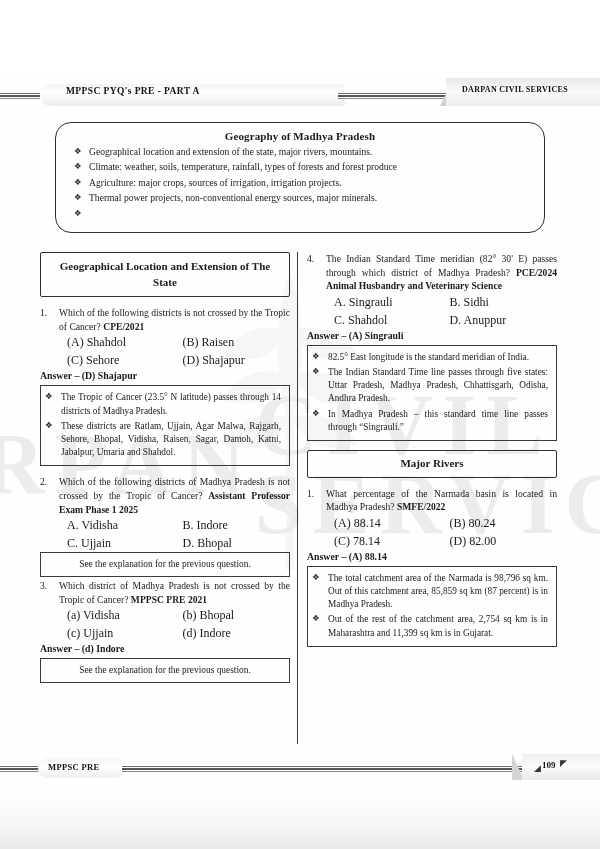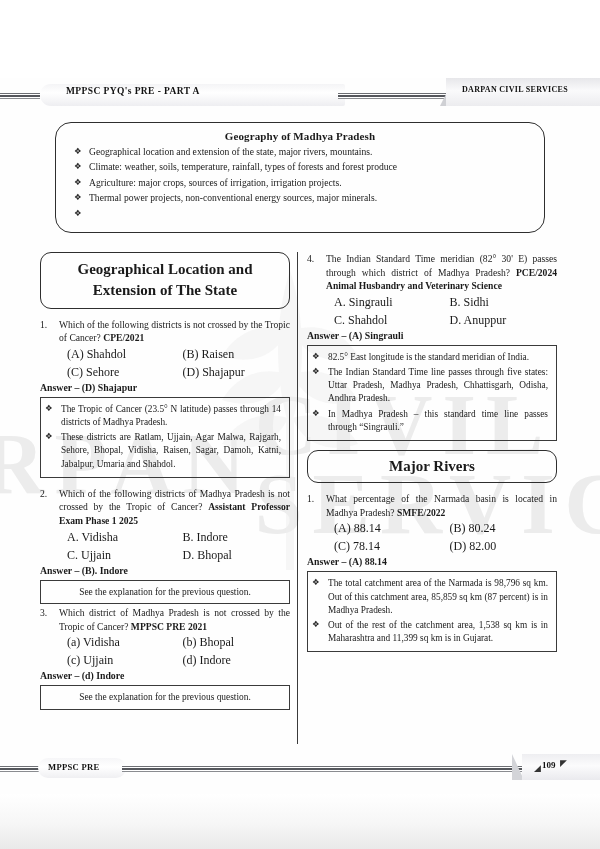--- a/index.html
+++ b/index.html
@@ -158,24 +158,24 @@
     position: absolute;
     top: 252px;
     z-index: 2;
   }
   .col-left  { left: 40px;  width: 250px; }
   .col-right { left: 307px; width: 250px; }
 
   
   .sec-head {
     border: 1.3px solid #2e2e2e;
-    border-radius: 11px;
+    border-radius: 2px;
     text-align: center;
     font-weight: bold;
-    font-size: 15px;
+    font-size: 11px;
     line-height: 1.42;
     padding: 6px 10px;
     margin-bottom: 9px;
   }
   .sec-head.one-line { padding: 5px 10px; text-align: center; }
 
   
   .q {
     margin-bottom: 2px;
   }
@@ -387,21 +387,20 @@
     <div class="q-row">
       <span class="q-num">2.</span>
       <span class="q-body"><span>Which of the following districts of Madhya Pradesh is not crossed by the Tropic of Cancer? </span><span class="src">Assistant Professor Exam Phase 1 2025</span></span>
     </div>
     <div class="opts">
       <span class="opt">A. Vidisha</span>
       <span class="opt">B. Indore</span>
       <span class="opt">C. Ujjain</span>
       <span class="opt">D. Bhopal</span>
     </div>
-    <div class="ans">Answer – (B). Indore</div>
     <div class="note-box">See the explanation for the previous question.</div>
   </div>
 
   <div class="q">
     <div class="q-row">
       <span class="q-num">3.</span>
       <span class="q-body"><span>Which district of Madhya Pradesh is not crossed by the Tropic of Cancer? </span><span class="src">MPPSC PRE 2021</span></span>
     </div>
     <div class="opts">
       <span class="opt">(a) Vidisha</span>
@@ -458,21 +457,21 @@
       <span class="opt">(D) 82.00</span>
     </div>
     <div class="ans">Answer – (A) 88.14</div>
     <div class="exp-box">
       <div class="exp-li">
         <span class="bullet">❖</span>
         <span class="exp-txt">The total catchment area of the Narmada is 98,796 sq km. Out of this catchment area, 85,859 sq km (87 percent) is in Madhya Pradesh.</span>
       </div>
       <div class="exp-li">
         <span class="bullet">❖</span>
-        <span class="exp-txt">Out of the rest of the catchment area, 1,538 sq km is in Maharashtra and 11,399 sq km is in Gujarat.</span>
+        <span class="exp-txt">Out of the rest of the catchment area, 2,754 sq km is in Maharashtra and 11,399 sq km is in Gujarat.</span>
       </div>
     </div>
   </div>
 </div>
 
 <div class="footer">
   <div class="ftr-rule ftr-rule-l"></div>
   <div class="ftr-plate-l"></div>
   <div class="ftr-rule ftr-rule-m"></div>
   <div class="ftr-notch"></div>

